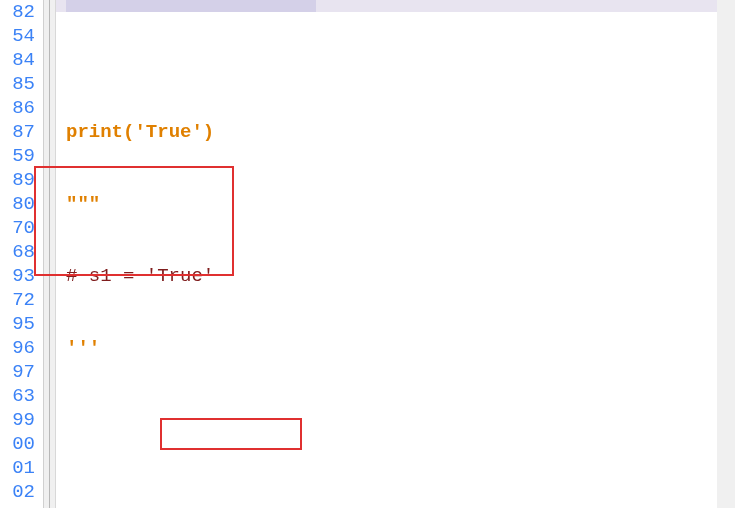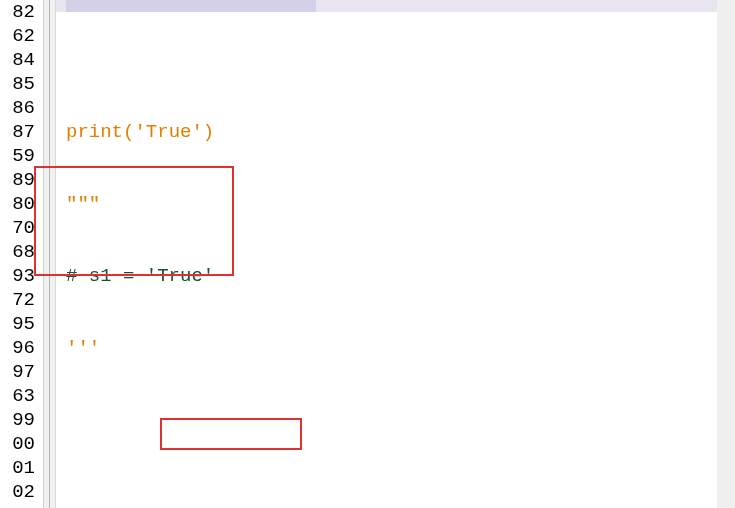--- a/index.html
+++ b/index.html
@@ -11,21 +11,21 @@
     height: 508px;
     overflow: hidden;
     position: relative;
   }
   .editor {
     display: flex;
     height: 100%;
   }
   .gutter {
     background: #fff;
-    color: #000000;
+    color: #3b82f6;
     text-align: right;
     padding-right: 8px;
     font-size: 19px;
     line-height: 24px;
     width: 44px;
     border-right: 1px solid #d0d0d0;
     user-select: none;
   }
   .gutter div { height: 24px; }
   .foldbar {
@@ -44,22 +44,22 @@
   }
   .code {
     flex: 1;
     padding-left: 10px;
     font-size: 19px;
     line-height: 24px;
     white-space: pre;
     position: relative;
   }
   .code .line { height: 24px; }
-  .c-orange { color: #e08000; }
-  .c-green  { color: #14532d; }
+  .c-orange { color: #e08000; font-weight: bold; }
+  .c-green  { color: #7f1d1d; }
   .hlbox {
     position: absolute;
     border: 2px solid #e03030;
     pointer-events: none;
   }
   .topstrip {
     position: absolute;
     left: 56px;
     right: 0;
     top: 0;
@@ -87,21 +87,21 @@
 </style>
 </head>
 <body>
 
 <div class="topstrip"></div>
 <div class="topstrip-inner"></div>
 
 <div class="editor">
   <div class="gutter">
     <div>82</div>
-    <div>62</div>
+    <div>54</div>
     <div>84</div>
     <div>85</div>
     <div>86</div>
     <div>87</div>
     <div>59</div>
     <div>89</div>
     <div>80</div>
     <div>70</div>
     <div>68</div>
     <div>93</div>

